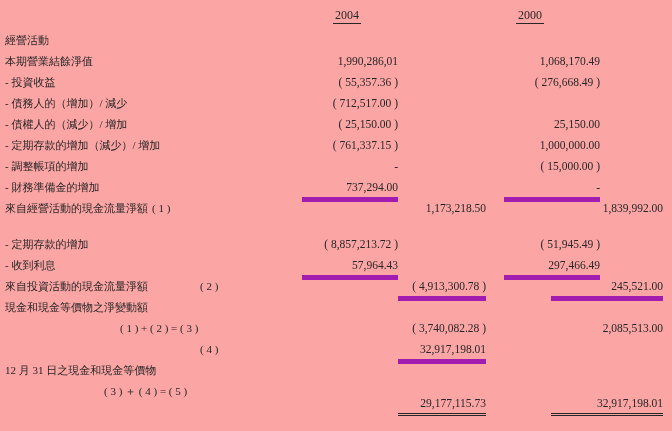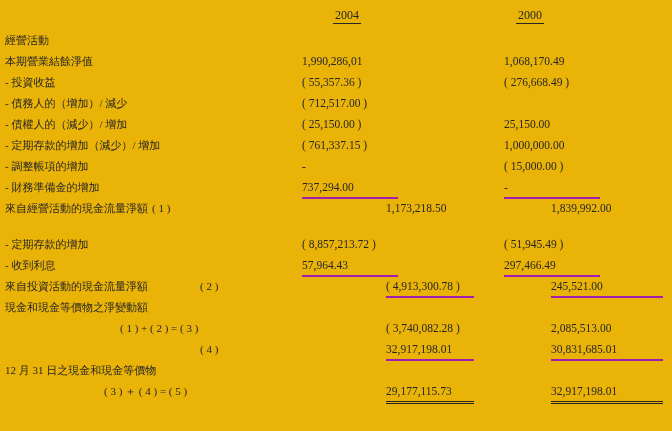--- a/index.html
+++ b/index.html
@@ -4,21 +4,21 @@
 <style>
   html, body {
     margin: 0;
     padding: 0;
     background: #ffffff;
   }
   .page {
     position: relative;
     width: 672px;
     height: 431px;
-    background: #eab308;
+    background: #fca5a5;
     color: #262626;
     font-family: "Liberation Serif", "DejaVu Serif", serif;
     overflow: hidden;
   }
   .year-hdr {
     position: absolute;
     top: 8px;
     height: 15px;
     line-height: 15px;
     font-size: 12px;
@@ -57,29 +57,30 @@
     font-size: 11px;
     white-space: nowrap;
   }
 
   .val {
     position: absolute;
     top: 1px;
     height: 19px;
     line-height: 19px;
     font-size: 11.5px;
+    text-align: right;
     white-space: nowrap;
   }
   .vA { right: 274px; min-width: 96px; }
-  .vB { right: 198px; min-width: 88px; }
+  .vB { right: 186px; min-width: 88px; }
   .vC { right: 72px;  min-width: 96px; }
   .vD { right: 9px;   min-width: 112px; }
 
-  .rule { border-bottom: 2px solid #a21caf; }
-  .dbl  { border-bottom: 3px double #262626; }
+  .rule { border-bottom: 5px solid #a21caf; }
+  .dbl  { border-bottom: 3px double #262626; margin-top: 12px; }
 </style>
 </head>
 <body>
 
 <div class="page">
   <span class="year-hdr year-left">2004</span>
   <span class="year-hdr year-right">2000</span>
 
   <div class="rows">
       <div class="row">
@@ -146,21 +147,20 @@
         <span class="lbl">現金和現金等價物之淨變動額</span>
       </div>
       <div class="row">
         <span class="lbl indent1">( 1 ) + ( 2 ) = ( 3 )</span>
         <span class="val vB">( 3,740,082.28 )</span>
         <span class="val vD">2,085,513.00</span>
       </div>
       <div class="row">
         <span class="ref" style="left: 200px;">( 4 )</span>
         <span class="val vB rule">32,917,198.01</span>
-        <span class="val vD rule">30,831,685.01</span>
       </div>
       <div class="row">
         <span class="lbl">12 月 31 日之現金和現金等價物</span>
       </div>
       <div class="row">
         <span class="lbl indent2">( 3 ) ＋ ( 4 ) = ( 5 )</span>
         <span class="val vB dbl">29,177,115.73</span>
         <span class="val vD dbl">32,917,198.01</span>
       </div>
     </div>

